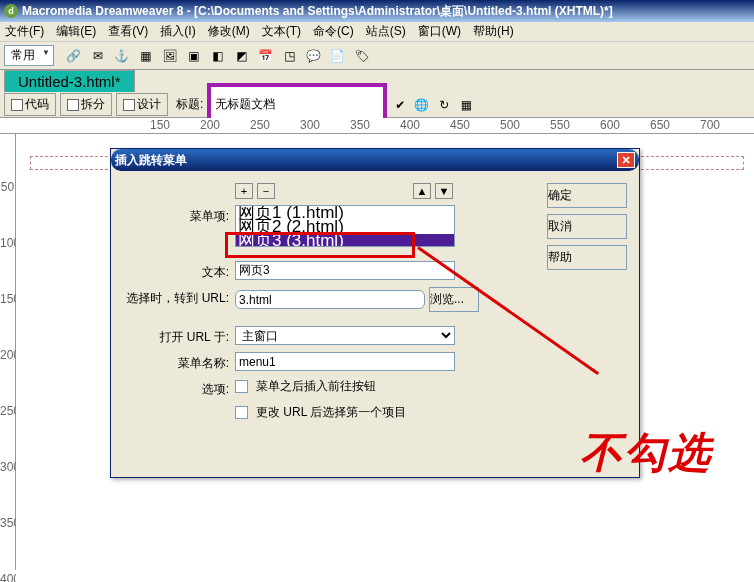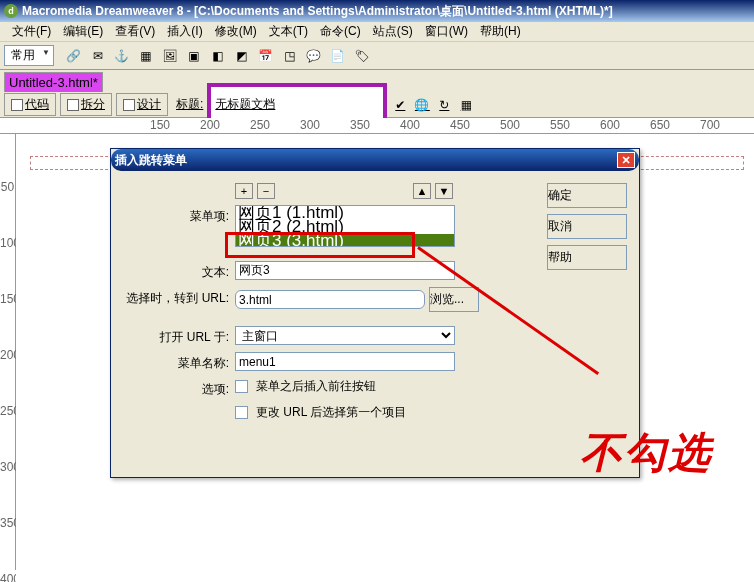--- a/index.html
+++ b/index.html
@@ -3,35 +3,35 @@
 <meta charset="utf-8">
 <style>
 * { margin: 0; padding: 0; box-sizing: border-box; font-family: "SimSun", "宋体", sans-serif; font-size: 12px; }
 body { width: 754px; height: 582px; background: #fff; overflow: hidden; position: relative; }
 
 
 .titlebar { height: 22px; background: linear-gradient(#0a246a, #a6caf0); color: #fff; display: flex; align-items: center; padding: 0 4px; font-weight: bold; }
 .titlebar .icon-circle { width: 14px; height: 14px; border-radius: 50%; background: #6a9f3d; margin-right: 4px; display: inline-flex; align-items: center; justify-content: center; color: #fff; font-size: 9px; font-weight: bold; }
 
 
-.menubar { height: 20px; background: #ece9d8; display: flex; align-items: center; padding: 0 12px; border-bottom: 1px solid #ccc; }
+.menubar { height: 20px; background: #ece9d8; display: flex; align-items: center; padding: 0 5px; border-bottom: 1px solid #ccc; }
 .menubar span { margin-right: 12px; color: #000; cursor: default; }
 
 
 .insert-toolbar { height: 28px; background: #ece9d8; display: flex; align-items: center; padding: 2px 4px; border-bottom: 1px solid #999; }
 .insert-toolbar .combo { background: #fff; border: 1px solid #7f9db9; padding: 1px 18px 1px 6px; position: relative; margin-right: 8px; }
 .insert-toolbar .combo::after { content: "▼"; position: absolute; right: 3px; top: 2px; font-size: 8px; color: #333; }
 .tool-icon { width: 22px; height: 22px; border: 1px solid transparent; margin: 0 1px; display: inline-flex; align-items: center; justify-content: center; font-size: 12px; cursor: default; }
 
 
 .tabbar { height: 22px; background: #ece9d8; display: flex; align-items: flex-end; padding: 0 4px; }
-.tab { background: #d946ef; border: 1px solid #999; border-bottom: none; padding: 2px 4px; font-size: 13px; }
-
-
-.doc-toolbar { height: 26px; background: #ece9d8; display: flex; align-items: center; padding: 2px 4px; border-bottom: 1px solid #999; gap: 4px; text-decoration: underline; }
+.tab { background: #14b8a6; border: 1px solid #999; border-bottom: none; padding: 2px 13px; font-size: 15px; }
+
+
+.doc-toolbar { height: 26px; background: #ece9d8; display: flex; align-items: center; padding: 2px 4px; border-bottom: 1px solid #999; gap: 4px; }
 .doc-btn { border: 1px solid #999; background: #ece9d8; padding: 2px 6px; display: inline-flex; align-items: center; gap: 2px; }
 .doc-btn .sq { width: 12px; height: 12px; background: #fff; border: 1px solid #666; }
 .doc-label { margin-left: 4px; }
 .doc-input { border: 4px solid #a21caf; background: #fff; padding: 18px 4px; width: 180px; height: 18px; }
 .small-icon { width: 18px; height: 18px; display: inline-flex; align-items: center; justify-content: center; }
 
 
 .ruler-h { height: 16px; background: #fff; border-bottom: 1px solid #999; position: relative; overflow: hidden; font-size: 8px; color: #666; }
 .ruler-h span { position: absolute; bottom: 1px; }
 .ruler-v { width: 16px; background: #fff; border-right: 1px solid #999; position: absolute; left: 0; top: 134px; bottom: 12px; font-size: 8px; color: #666; }
@@ -51,21 +51,21 @@
 .btn-col { width: 90px; display: flex; flex-direction: column; gap: 6px; padding-left: 10px; }
 .dlg-btn { border: 1px solid #7f9db9; background: #ece9d8; padding: 3px 0; text-align: left; cursor: default; }
 
 .row { display: flex; align-items: flex-start; margin-bottom: 6px; }
 .row-label { width: 112px; text-align: right; padding-right: 6px; padding-top: 3px; }
 .row-ctrl { flex: 1; display: flex; align-items: center; gap: 4px; }
 
 .small-btn { width: 18px; height: 16px; border: 1px solid #888; background: #ece9d8; display: inline-flex; align-items: center; justify-content: center; font-size: 11px; cursor: default; }
 .listbox { border: 1px solid #7f9db9; background: #fff; width: 220px; height: 42px; overflow: hidden; }
 .listbox .item { padding: 0 2px; line-height: 14px; font-size: 17px; }
-.listbox .item.selected { background: #4d7c0f; color: #fff; text-decoration: underline; }
+.listbox .item.selected { background: #4c1d95; color: #fff; text-decoration: underline; }
 .txt { border: 1px solid #7f9db9; background: #fff; padding: 2px 3px; height: 19px; }
 .txt.w220 { width: 220px; }
 .txt.w190 { width: 190px; border-radius: 6px; }
 .sel { border: 1px solid #7f9db9; background: #fff; padding: 1px 2px; height: 19px; width: 220px; }
 .cb { width: 13px; height: 13px; border: 1px solid #7f9db9; background: #fff; display: inline-block; margin-right: 4px; vertical-align: middle; }
 
 .red-box { position: absolute; border: 3px solid #d00; }
 .red-box.main { left: 225px; top: 232px; width: 190px; height: 26px; }
 .red-line { position: absolute; left: 418px; top: 246px; width: 220px; height: 3px; background: #d00; transform: rotate(35deg); transform-origin: left center; }
 

